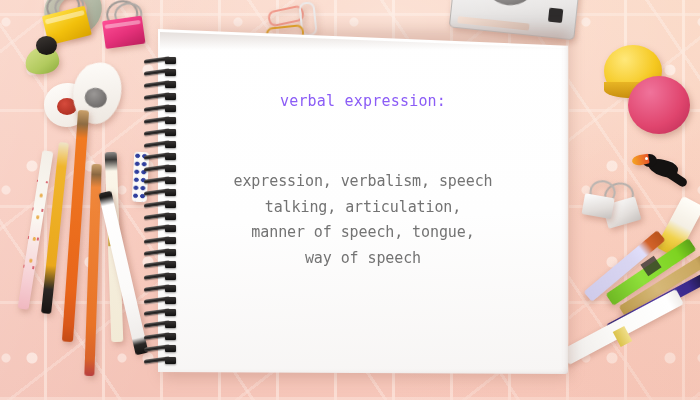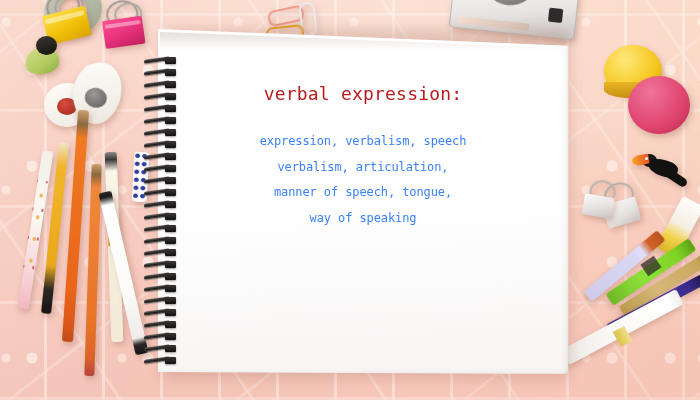--- a/index.html
+++ b/index.html
@@ -140,30 +140,30 @@
     width: 370px;
     text-align: center;
   }
   .title-line {
     color: #e4643c;
     font-size: 19px;
     letter-spacing: 0.2px;
     line-height: 26px;
   }
   .title-term {
-    color: #b91c1c;
-    font-size: 18px;
+    color: #8b5cf6;
+    font-size: 15px;
     letter-spacing: 0.2px;
     line-height: 31px;
-    margin-top: 2px;
+    margin-top: 10px;
   }
   .synonyms {
-    margin-top: 20px;
-    color: #3b82f6;
-    font-size: 12px;
+    margin-top: 52px;
+    color: #737373;
+    font-size: 15px;
     line-height: 25.5px;
     letter-spacing: -0.1px;
   }
   .syn-line { display: block; white-space: pre; }
 
   
   .watermark {
     position: absolute;
     right: 9px;
     top: 4px;
@@ -398,21 +398,21 @@
       <div class="coil" style="top:276px;"></div>
       <div class="coil" style="top:288px;"></div>
       <div class="coil" style="top:300px;"></div>
     </div>
 
     <div class="content">
       <div class="title-term">verbal expression:</div>
 
       <div class="synonyms">
         <span class="syn-line">expression, verbalism, speech</span>
-        <span class="syn-line">verbalism, articulation,</span>
+        <span class="syn-line">talking, articulation,</span>
         <span class="syn-line">manner of speech, tongue,</span>
-        <span class="syn-line">way of speaking</span>
+        <span class="syn-line">way of speech</span>
       </div>
     </div>
   </div>
 
 
 </div>
 
 </body></html>

